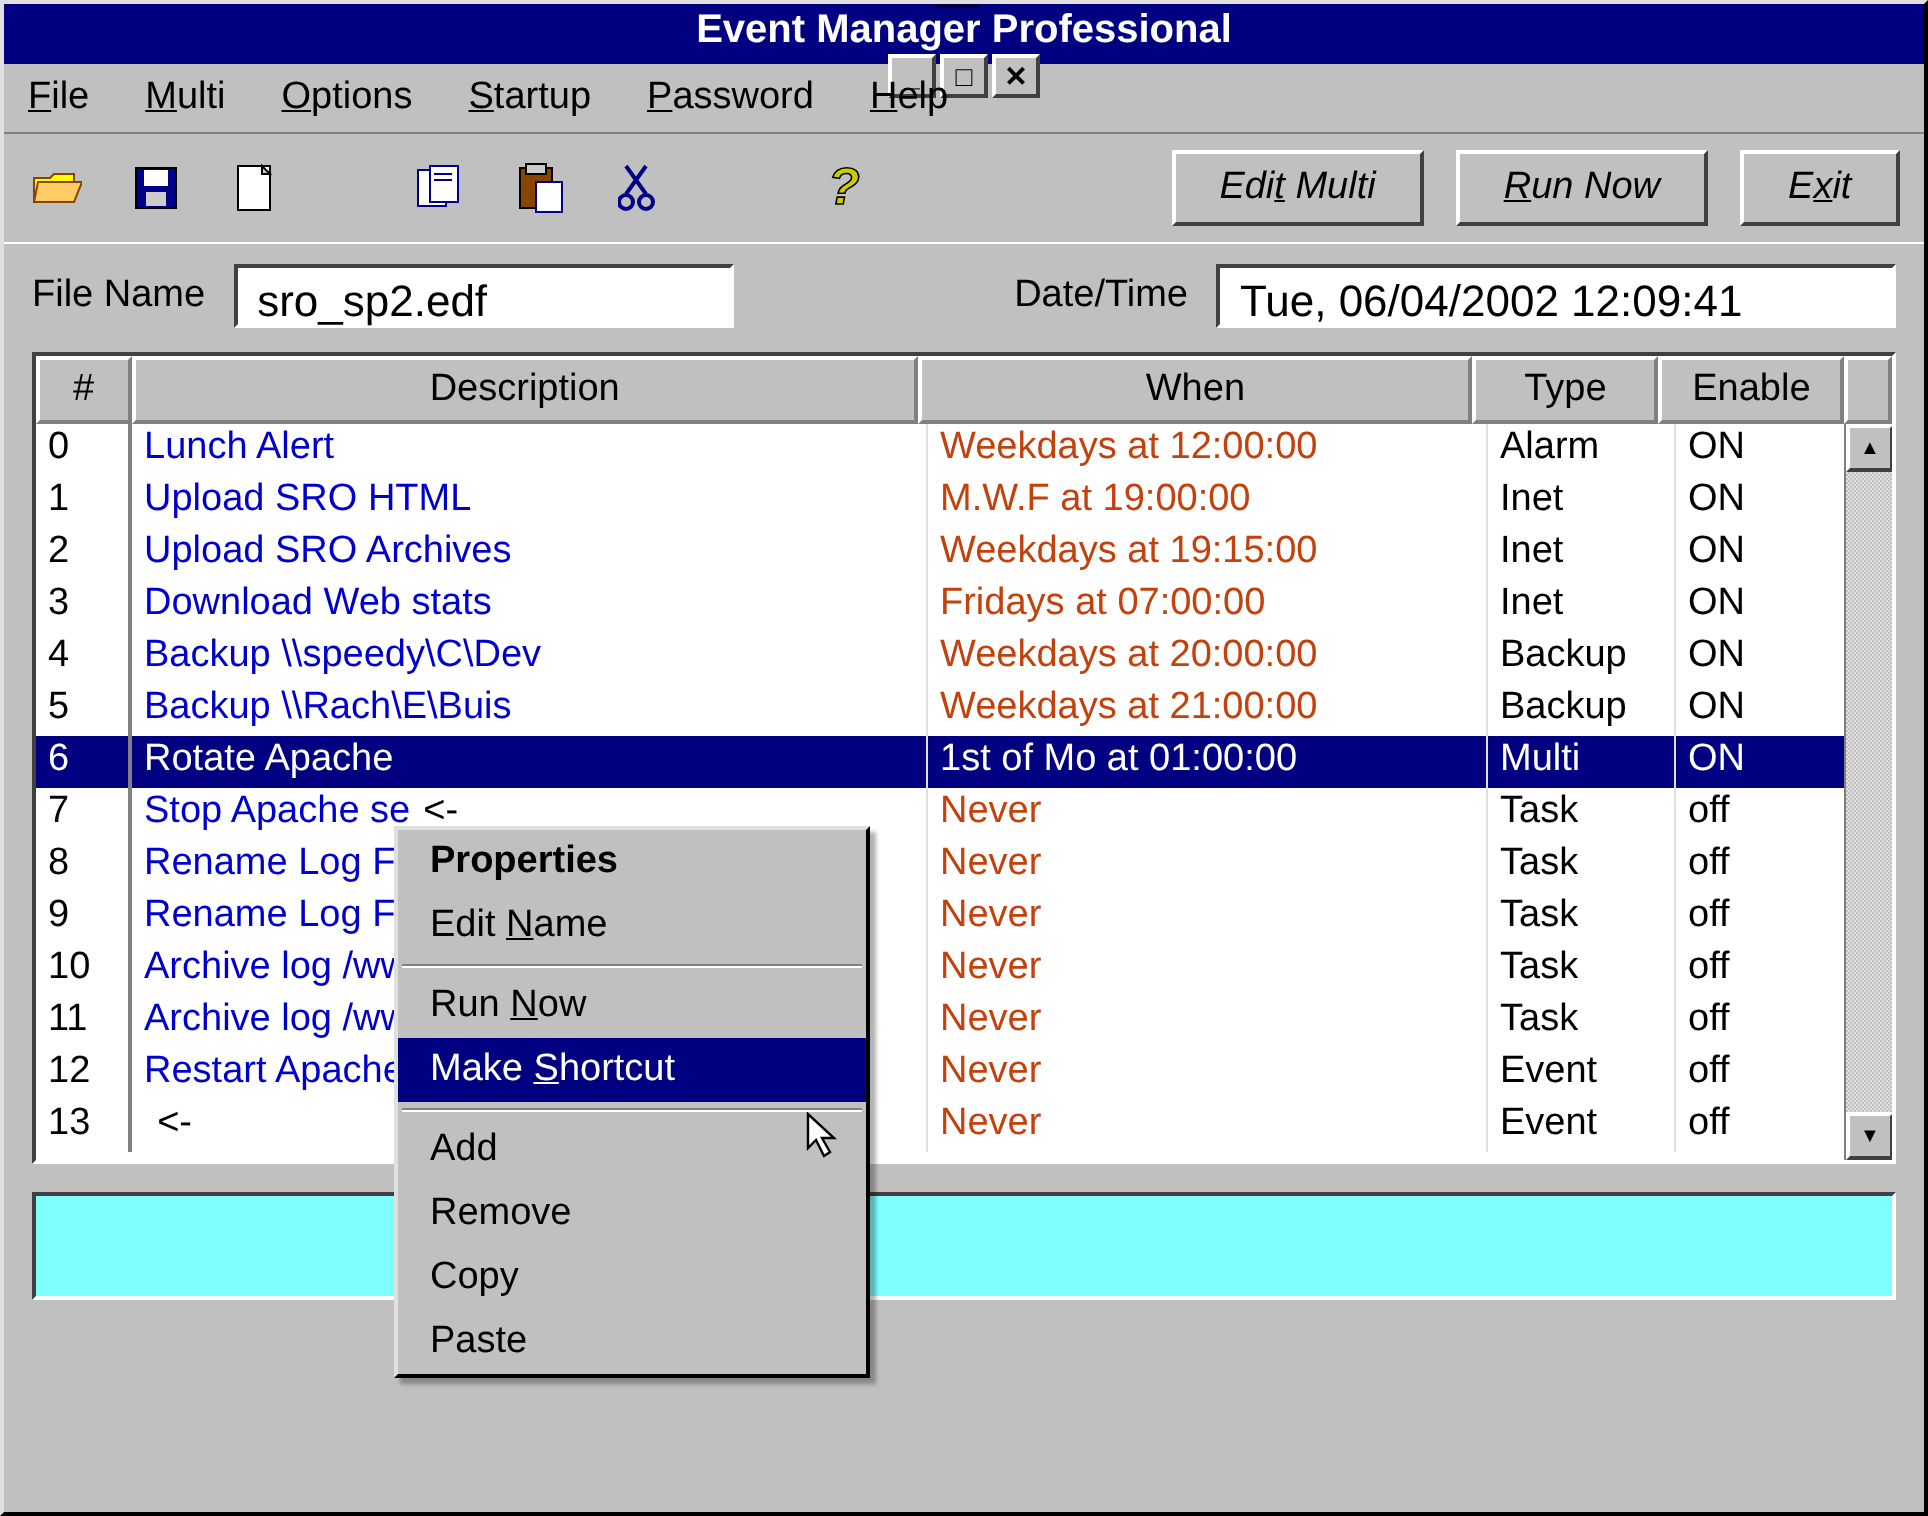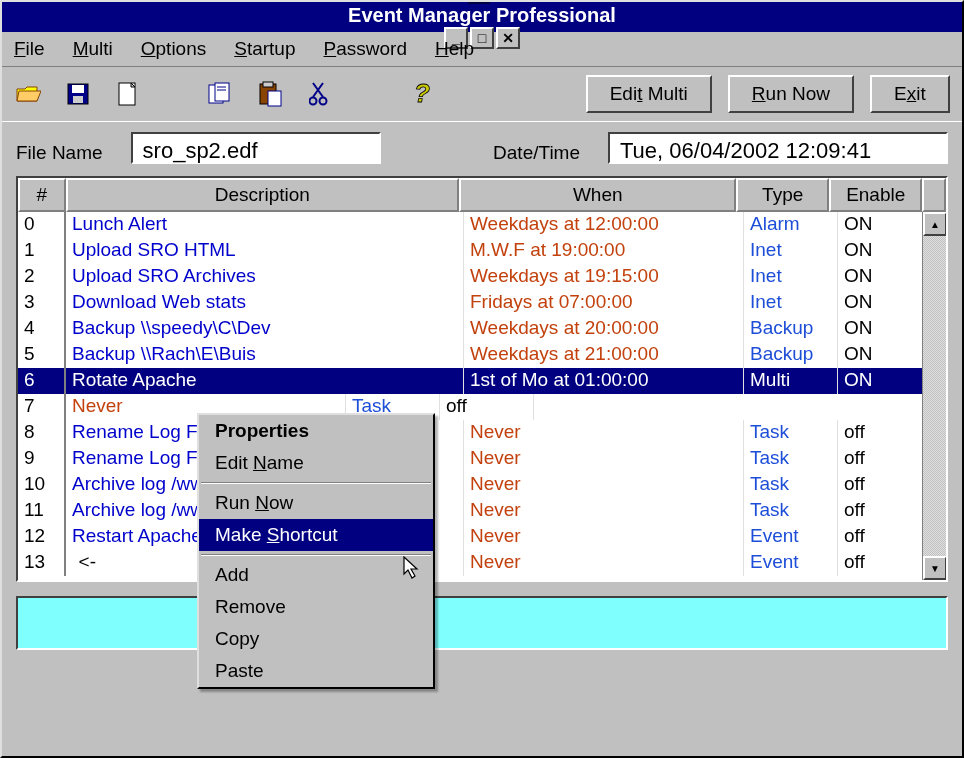--- a/index.html
+++ b/index.html
@@ -64,26 +64,27 @@
 .tbicon { width: 28px; height: 26px; display: flex; align-items: center; justify-content: center; }
 .tool-btns { display: flex; gap: 16px; }
 .btn3d {
   background: #c0c0c0;
   border: 2px solid;
   border-color: #fff #404040 #404040 #fff;
   padding: 6px 22px;
   font-size: 19px;
   min-width: 110px;
   text-align: left;
+  font-style: italic;
 }
 .fieldrow {
   display: flex;
-  align-items: flex-end;
+  align-items: center;
   padding: 10px 14px 12px 14px;
-  gap: 28px;
+  gap: 14px;
   font-size: 19px;
 }
 .fieldrow .lbl { }
 .textfield {
   background: #fff;
   border: 2px solid;
   border-color: #404040 #fff #fff #404040;
   padding: 4px 10px;
   font-size: 22px;
   height: 32px;
@@ -129,21 +130,21 @@
 }
 .gcell {
   padding: 1px 6px;
   overflow: hidden;
   white-space: nowrap;
   border-right: 1px solid #e0e0e0;
 }
 .gcell.num { width: 48px; color: #000; border-right: 2px solid #808080; }
 .gcell.desc { width: 398px; color: #0000cc; }
 .gcell.when { width: 280px; color: #c2410c; }
-.gcell.type { width: 94px; color: #1d4ed8; }
+.gcell.type { width: 94px; color: #000000; }
 .gcell.enable { width: 94px; color: #000; }
 .grow.sel { background: #000080; color: #fff; }
 .grow.sel .gcell { color: #fff !important; }
 .scrollbar {
   width: 24px;
   background: #c0c0c0;
   border-left: 1px solid #808080;
   display: flex;
   flex-direction: column;
   position: absolute;
@@ -347,20 +348,21 @@
         </div>
         <div class="grow sel">
           <div class="gcell num">6</div>
           <div class="gcell desc"><span>Rotate Apache</span></div>
           <div class="gcell when">1st of Mo at 01:00:00</div>
           <div class="gcell type">Multi</div>
           <div class="gcell enable">ON</div>
         </div>
         <div class="grow">
           <div class="gcell num">7</div>
+          <div class="gcell desc"><span>Stop Apache se</span><span class="desc-arrow">&lt;-</span></div>
           <div class="gcell when">Never</div>
           <div class="gcell type">Task</div>
           <div class="gcell enable">off</div>
         </div>
         <div class="grow">
           <div class="gcell num">8</div>
           <div class="gcell desc"><span>Rename Log File</span><span class="desc-arrow">&lt;-</span></div>
           <div class="gcell when">Never</div>
           <div class="gcell type">Task</div>
           <div class="gcell enable">off</div>

